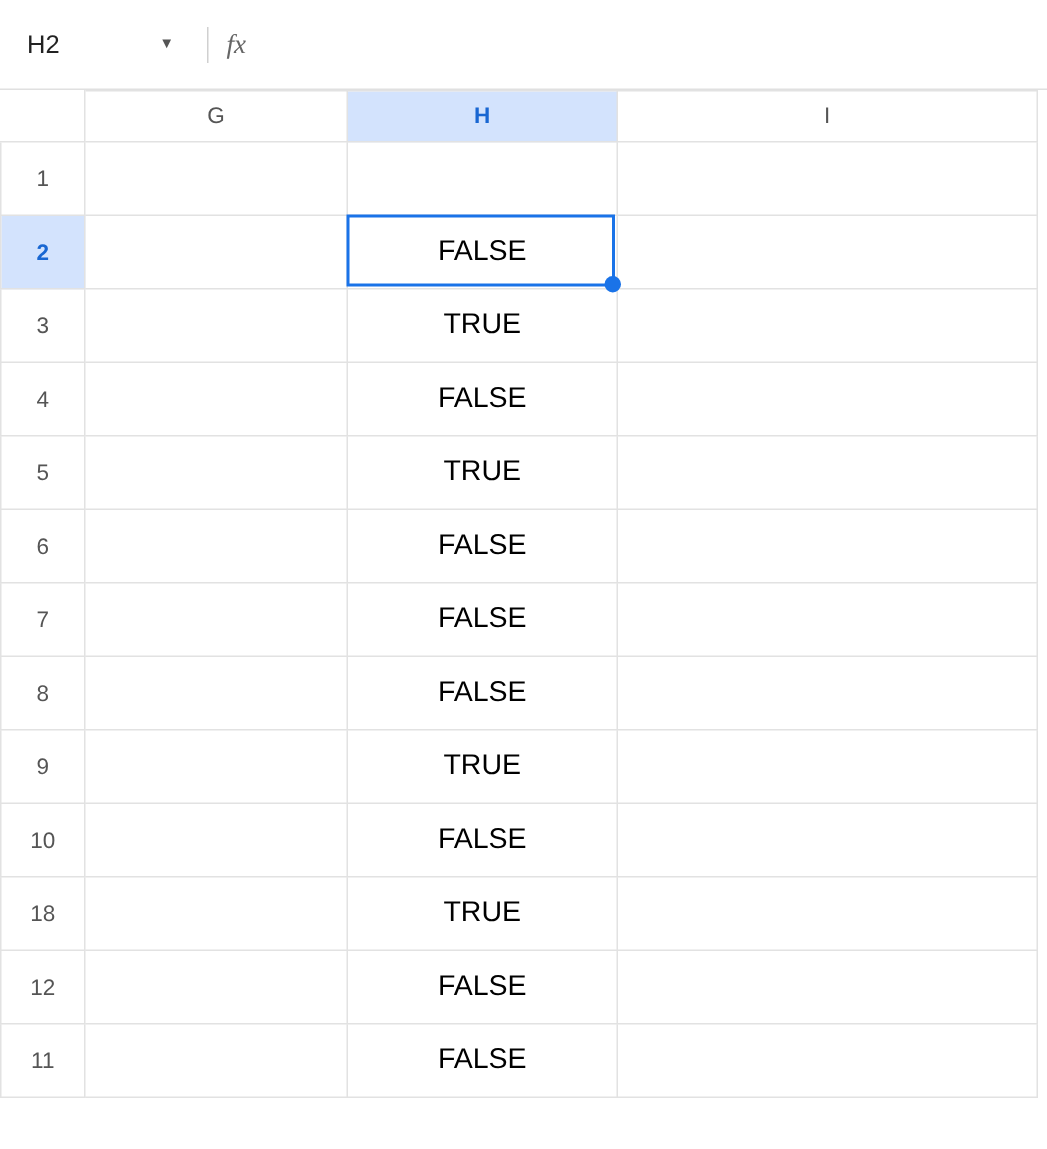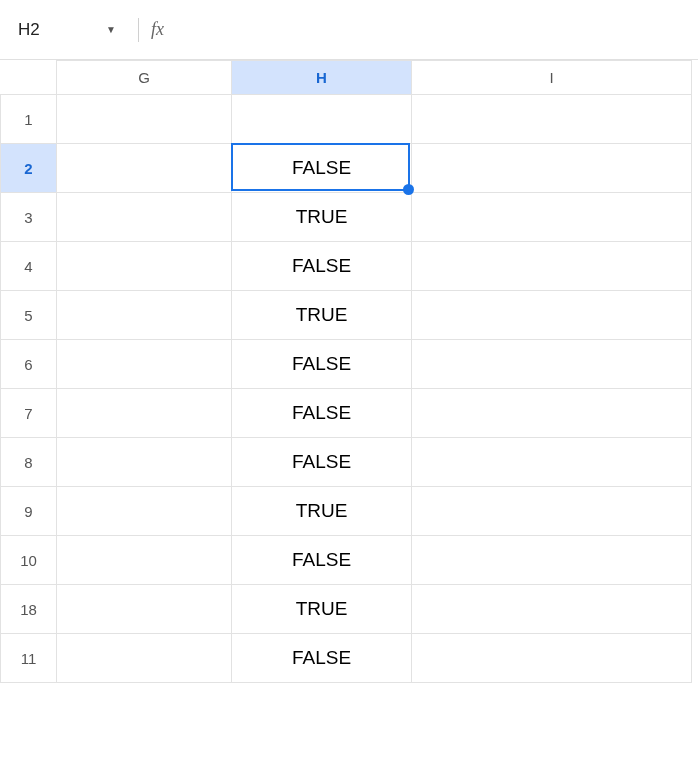--- a/index.html
+++ b/index.html
@@ -220,20 +220,26 @@
           <td class="data-cell col-h">FALSE</td>
           <td class="data-cell col-i"></td>
         </tr>
         <tr>
           <th class="row-header">18</th>
           <td class="data-cell col-g"></td>
           <td class="data-cell col-h">TRUE</td>
           <td class="data-cell col-i"></td>
         </tr>
         <tr>
+          <th class="row-header">12</th>
+          <td class="data-cell col-g"></td>
+          <td class="data-cell col-h">FALSE</td>
+          <td class="data-cell col-i"></td>
+        </tr>
+        <tr>
           <th class="row-header">11</th>
           <td class="data-cell col-g"></td>
           <td class="data-cell col-h">FALSE</td>
           <td class="data-cell col-i"></td>
         </tr>
       </tbody>
   </table>
   <div class="selection-overlay" id="selection-overlay" style="left: 230.5px; top: 82.5px; width: 179px; height: 48px;">
     <div class="selection-handle"></div>
   </div>

